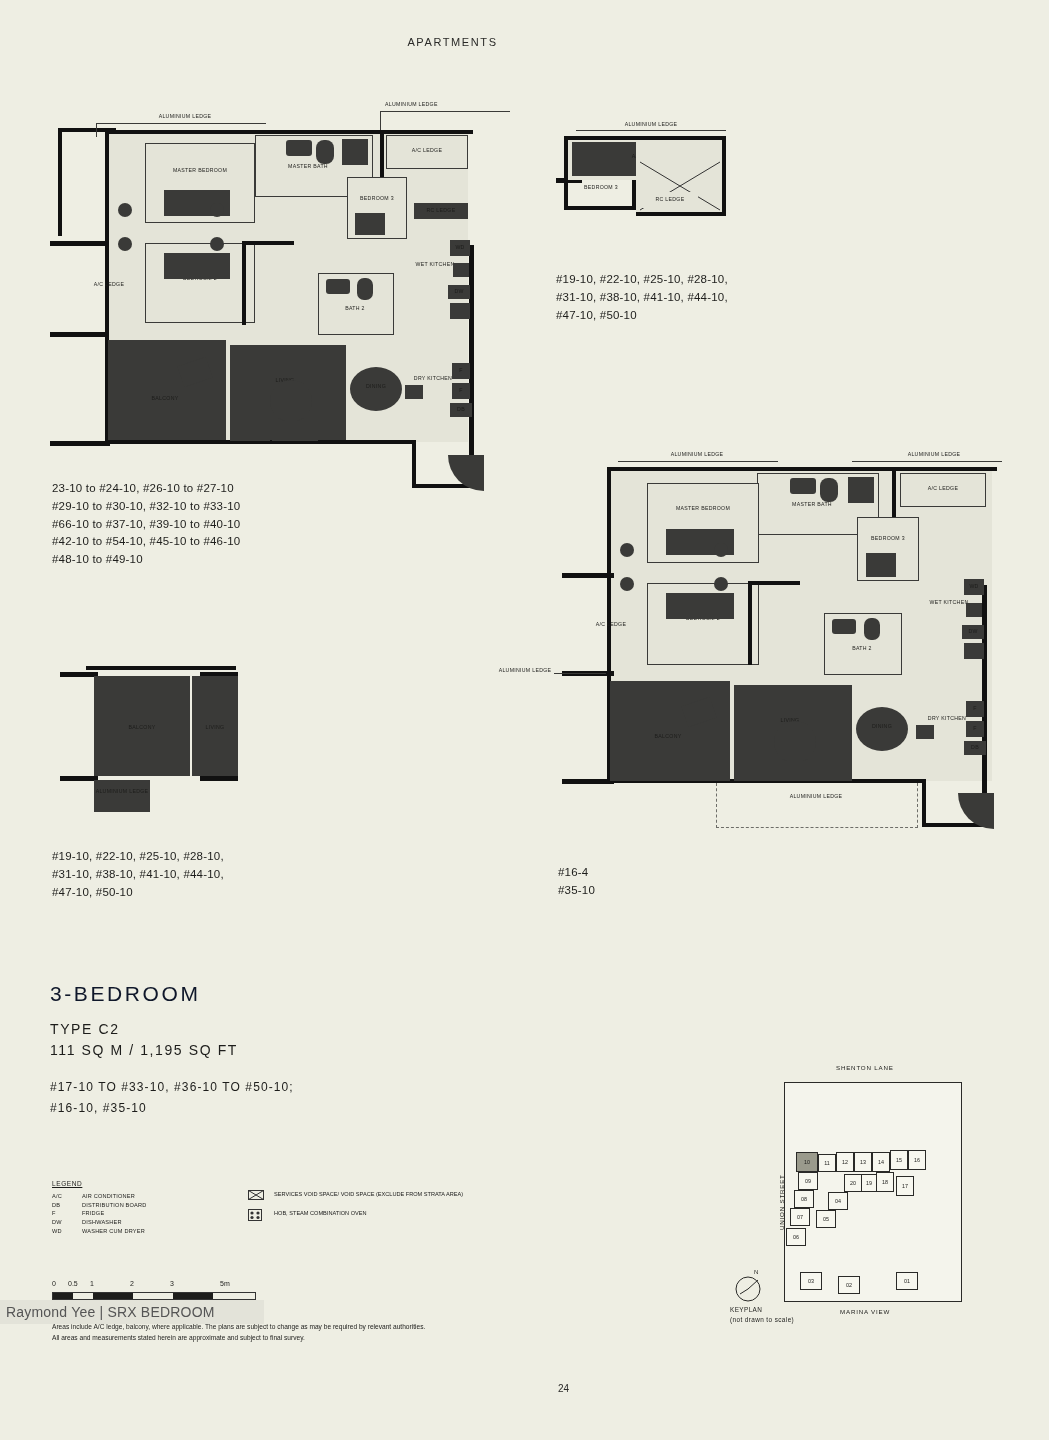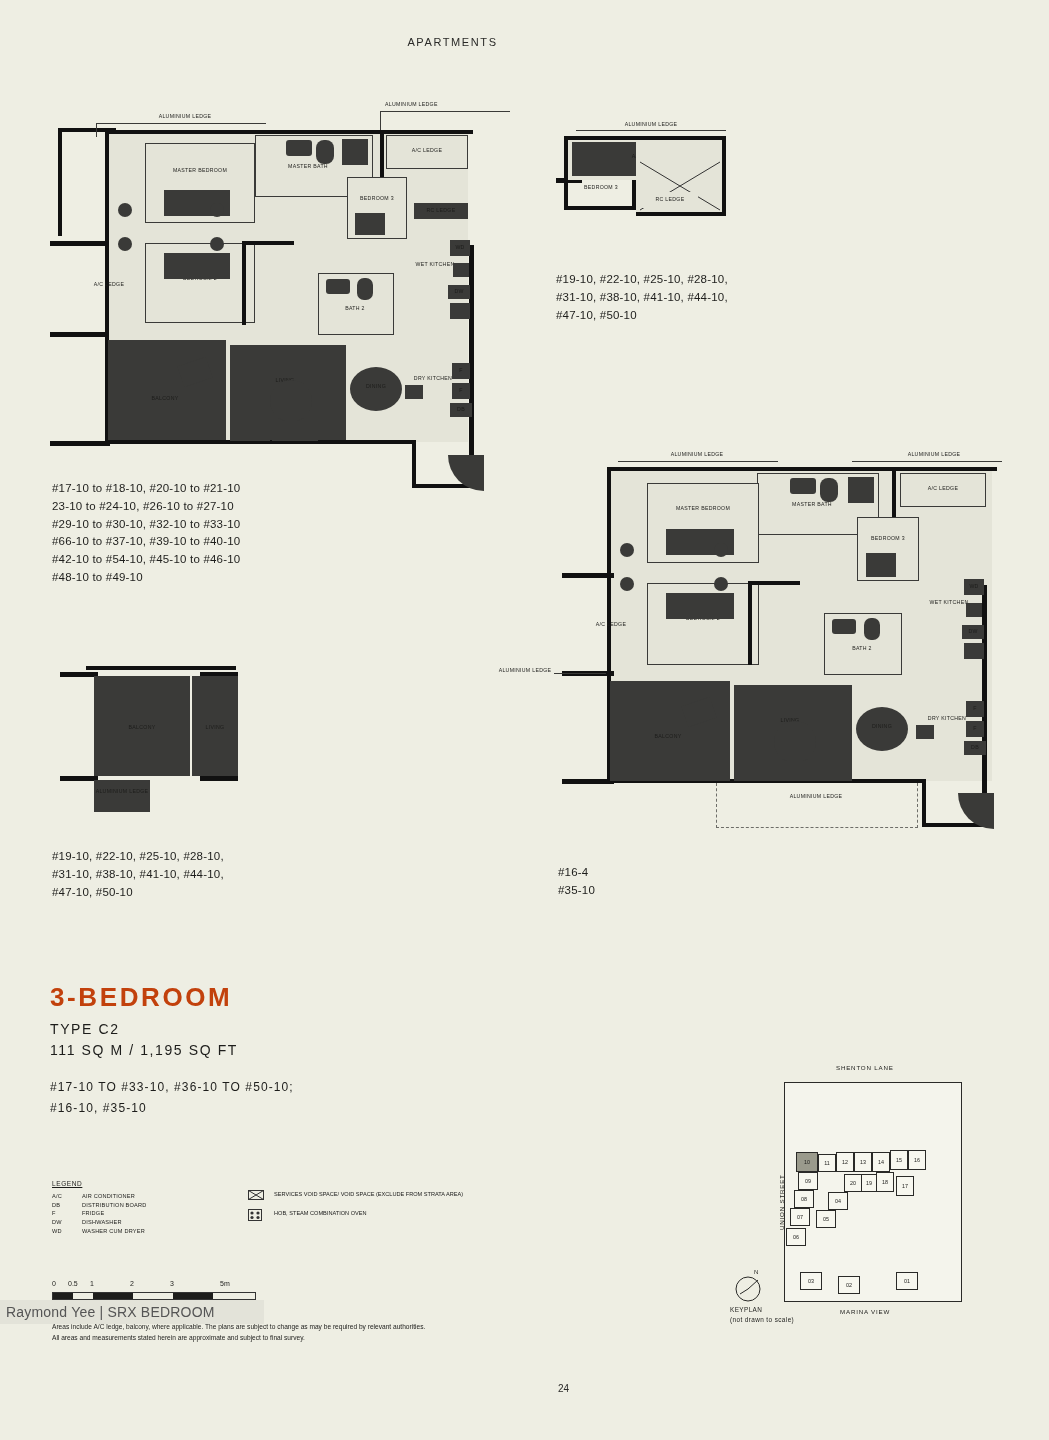--- a/index.html
+++ b/index.html
@@ -25,21 +25,21 @@
 
   
   .wall{background:#111;position:absolute;}
   .thin{background:#3a3a38;position:absolute;}
   .lbl{position:absolute;font-size:5.2px;letter-spacing:.3px;color:#1d1d1b;text-align:center;line-height:1.25;}
   .dash{position:absolute;border:1px dashed #6d6d68;}
   .fill{position:absolute;background:#e4e4d8;}
   .unitlist{position:absolute;font-size:11.5px;line-height:1.55;letter-spacing:.2px;color:#1d1d1b;}
 
   
-  .type-title{position:absolute;font-size:26px;letter-spacing:2.6px;color:#c2410c;font-weight:bold;}
+  .type-title{position:absolute;font-size:21px;letter-spacing:2.6px;color:#0f172a;font-weight:normal;}
   .type-sub{position:absolute;font-size:14px;letter-spacing:1.6px;color:#1d1d1b;}
   .type-units{position:absolute;font-size:12px;letter-spacing:1.1px;color:#1d1d1b;line-height:1.7;}
 
   
   .legend-box{position:absolute;left:52px;top:1180px;width:420px;}
   .legend-title{font-size:6.5px;letter-spacing:.6px;text-decoration:underline;color:#1d1d1b;}
   .legend-row{display:flex;font-size:5.6px;letter-spacing:.2px;color:#1d1d1b;line-height:1.55;}
   .legend-key{width:30px;}
   .legend-val{flex:1;}
   .legend-right{position:absolute;left:196px;top:10px;width:230px;font-size:5.6px;line-height:1.5;}
@@ -179,21 +179,20 @@
     <div class="lbl" style="left:402px;top:272px;width:18px;">F</div>
     <div class="thin" style="left:402px;top:288px;width:18px;height:16px;"></div>
     <div class="lbl" style="left:402px;top:292px;width:18px;">F</div>
     <div class="thin" style="left:400px;top:308px;width:22px;height:14px;"></div>
     <div class="lbl" style="left:400px;top:311px;width:22px;">DB</div>
 
     <div class="thin" style="left:398px;top:360px;width:36px;height:36px;border-radius:0 0 0 36px;border-top:none;border-right:none;"></div>
   </div>
 
   <div class="unitlist" style="left:52px;top:480px;width:400px;">
-    <div>#17-10 to #18-10, #20-10 to #21-10</div>
     <div>23-10 to #24-10, #26-10 to #27-10</div>
     <div>#29-10 to #30-10, #32-10 to #33-10</div>
     <div>#66-10 to #37-10, #39-10 to #40-10</div>
     <div>#42-10 to #54-10, #45-10 to #46-10</div>
     <div>#48-10 to #49-10</div>
   </div>
 
   <div class="abs" style="left:556px;top:120px;width:180px;height:130px;">
     <div class="thin" style="left:20px;top:10px;width:150px;height:1px;"></div>
     <div class="lbl" style="left:40px;top:1px;width:110px;">ALUMINIUM LEDGE</div>

